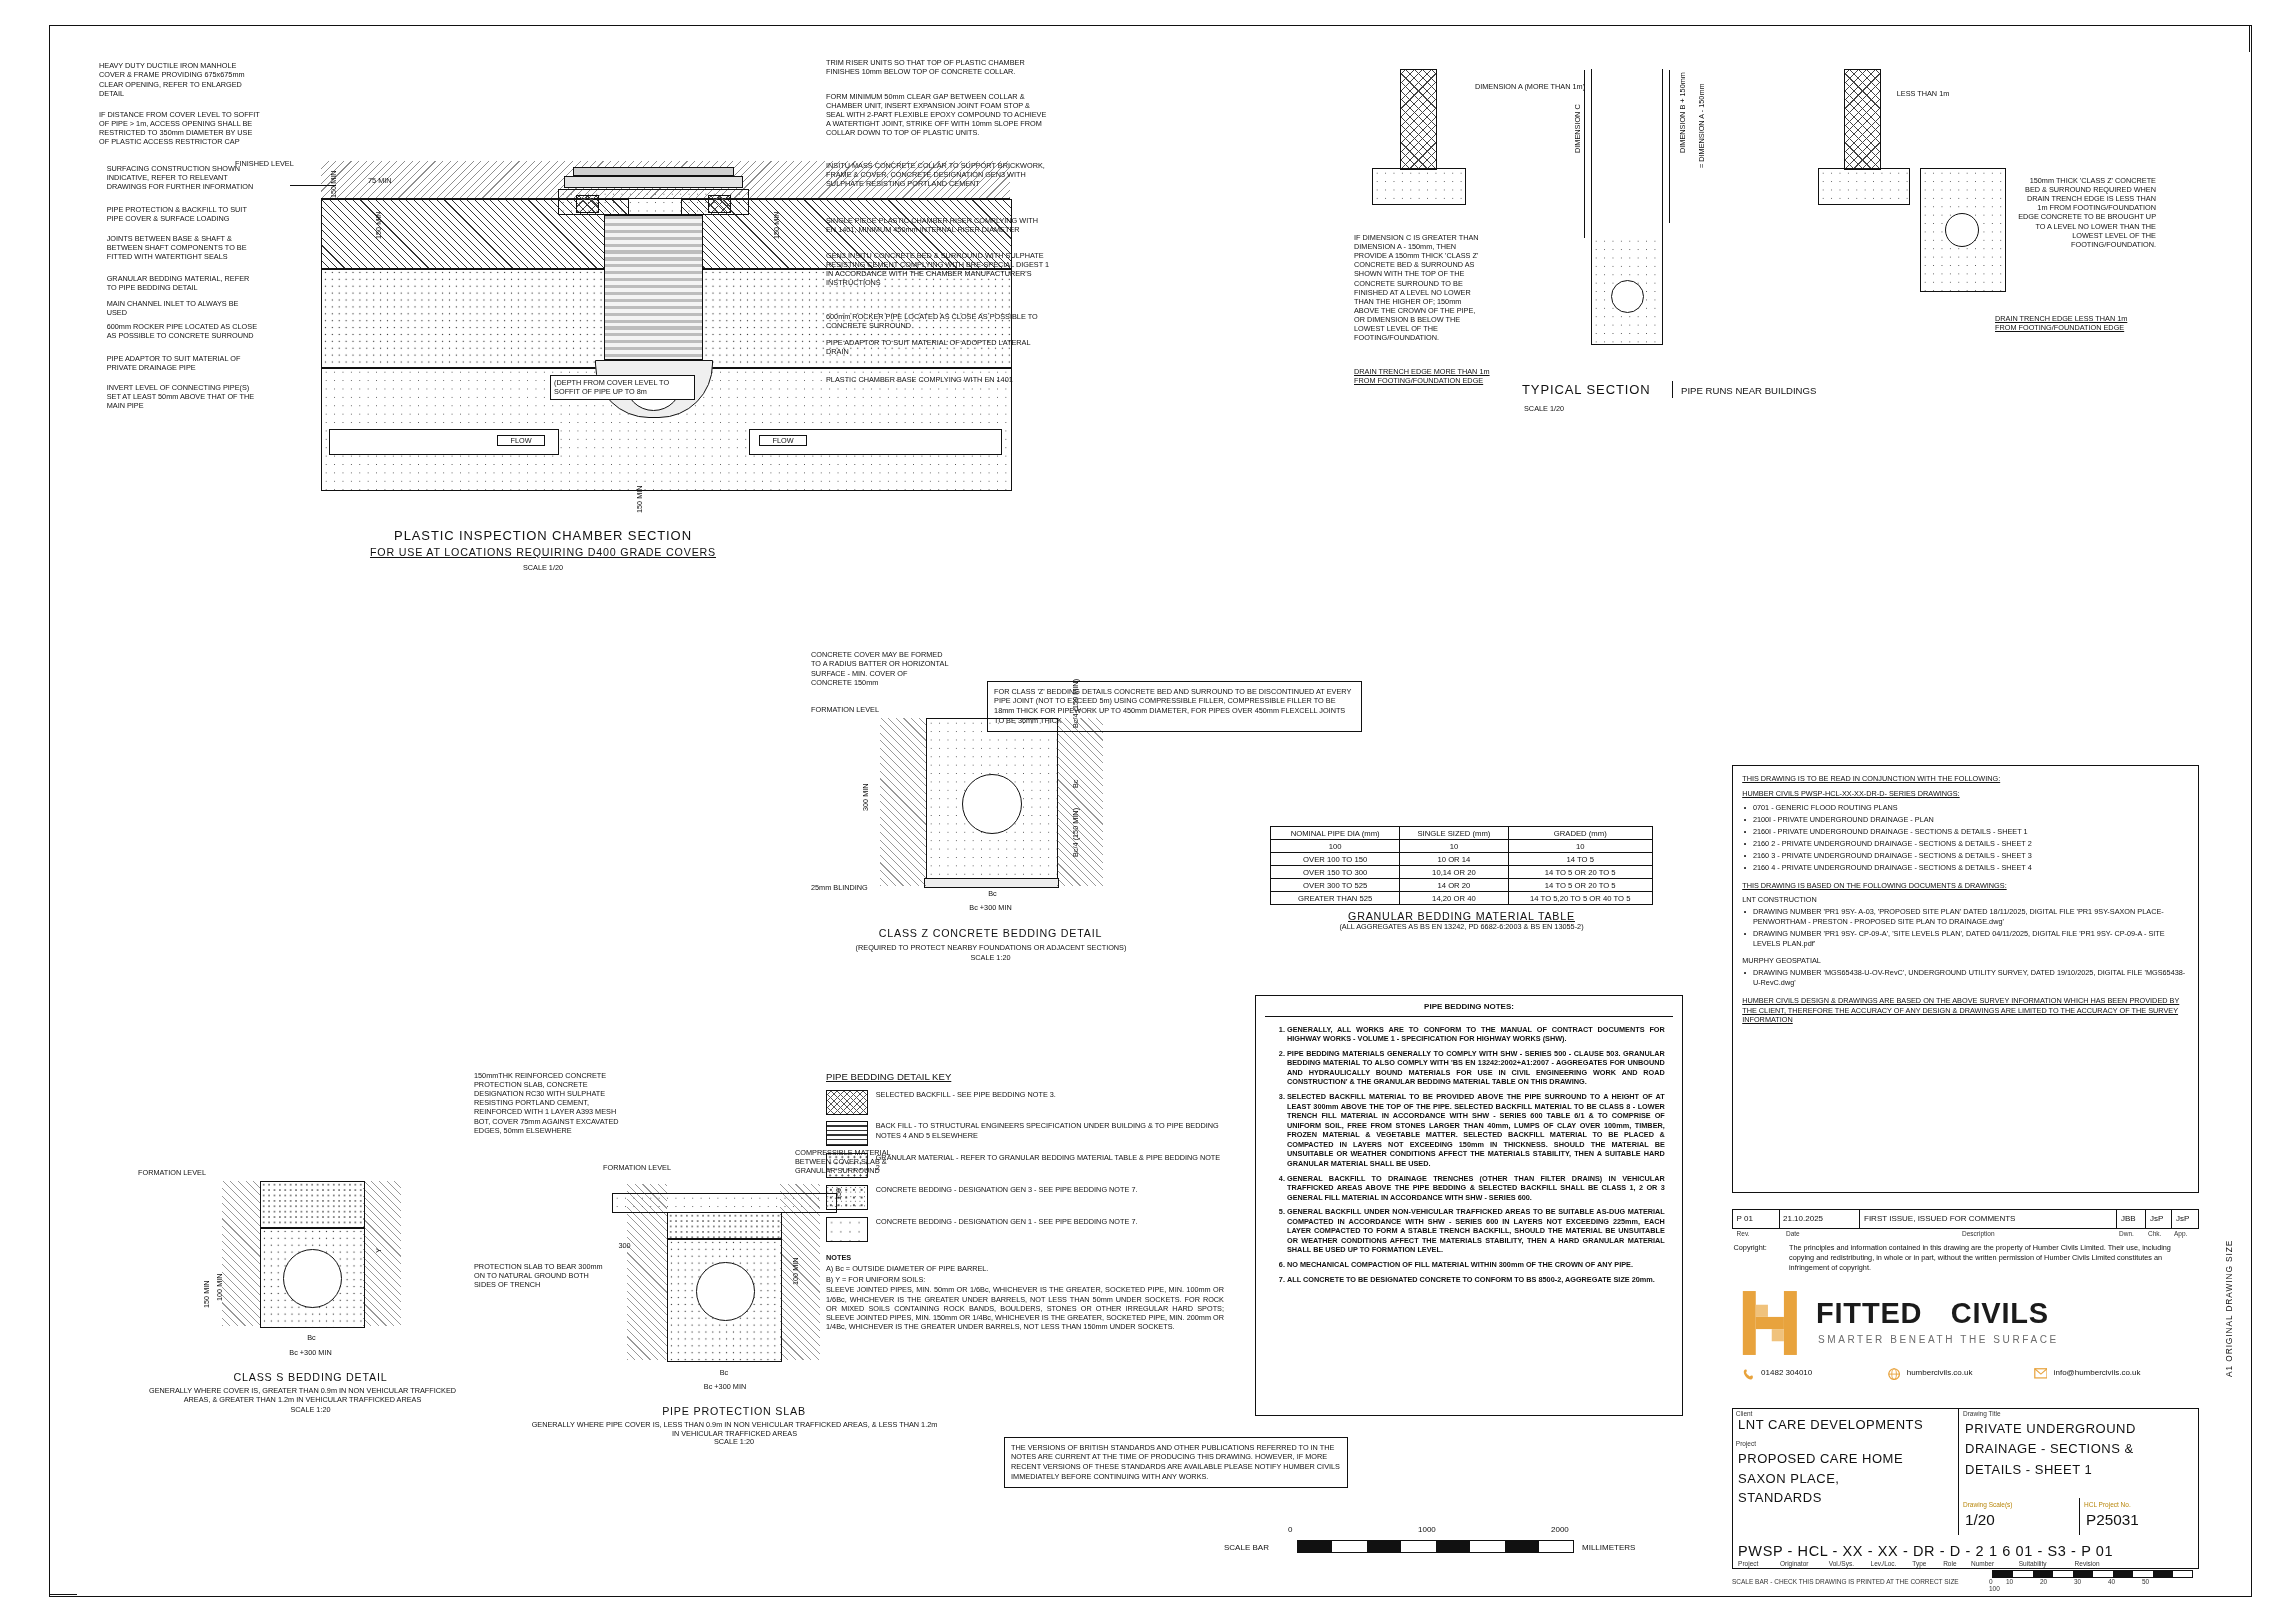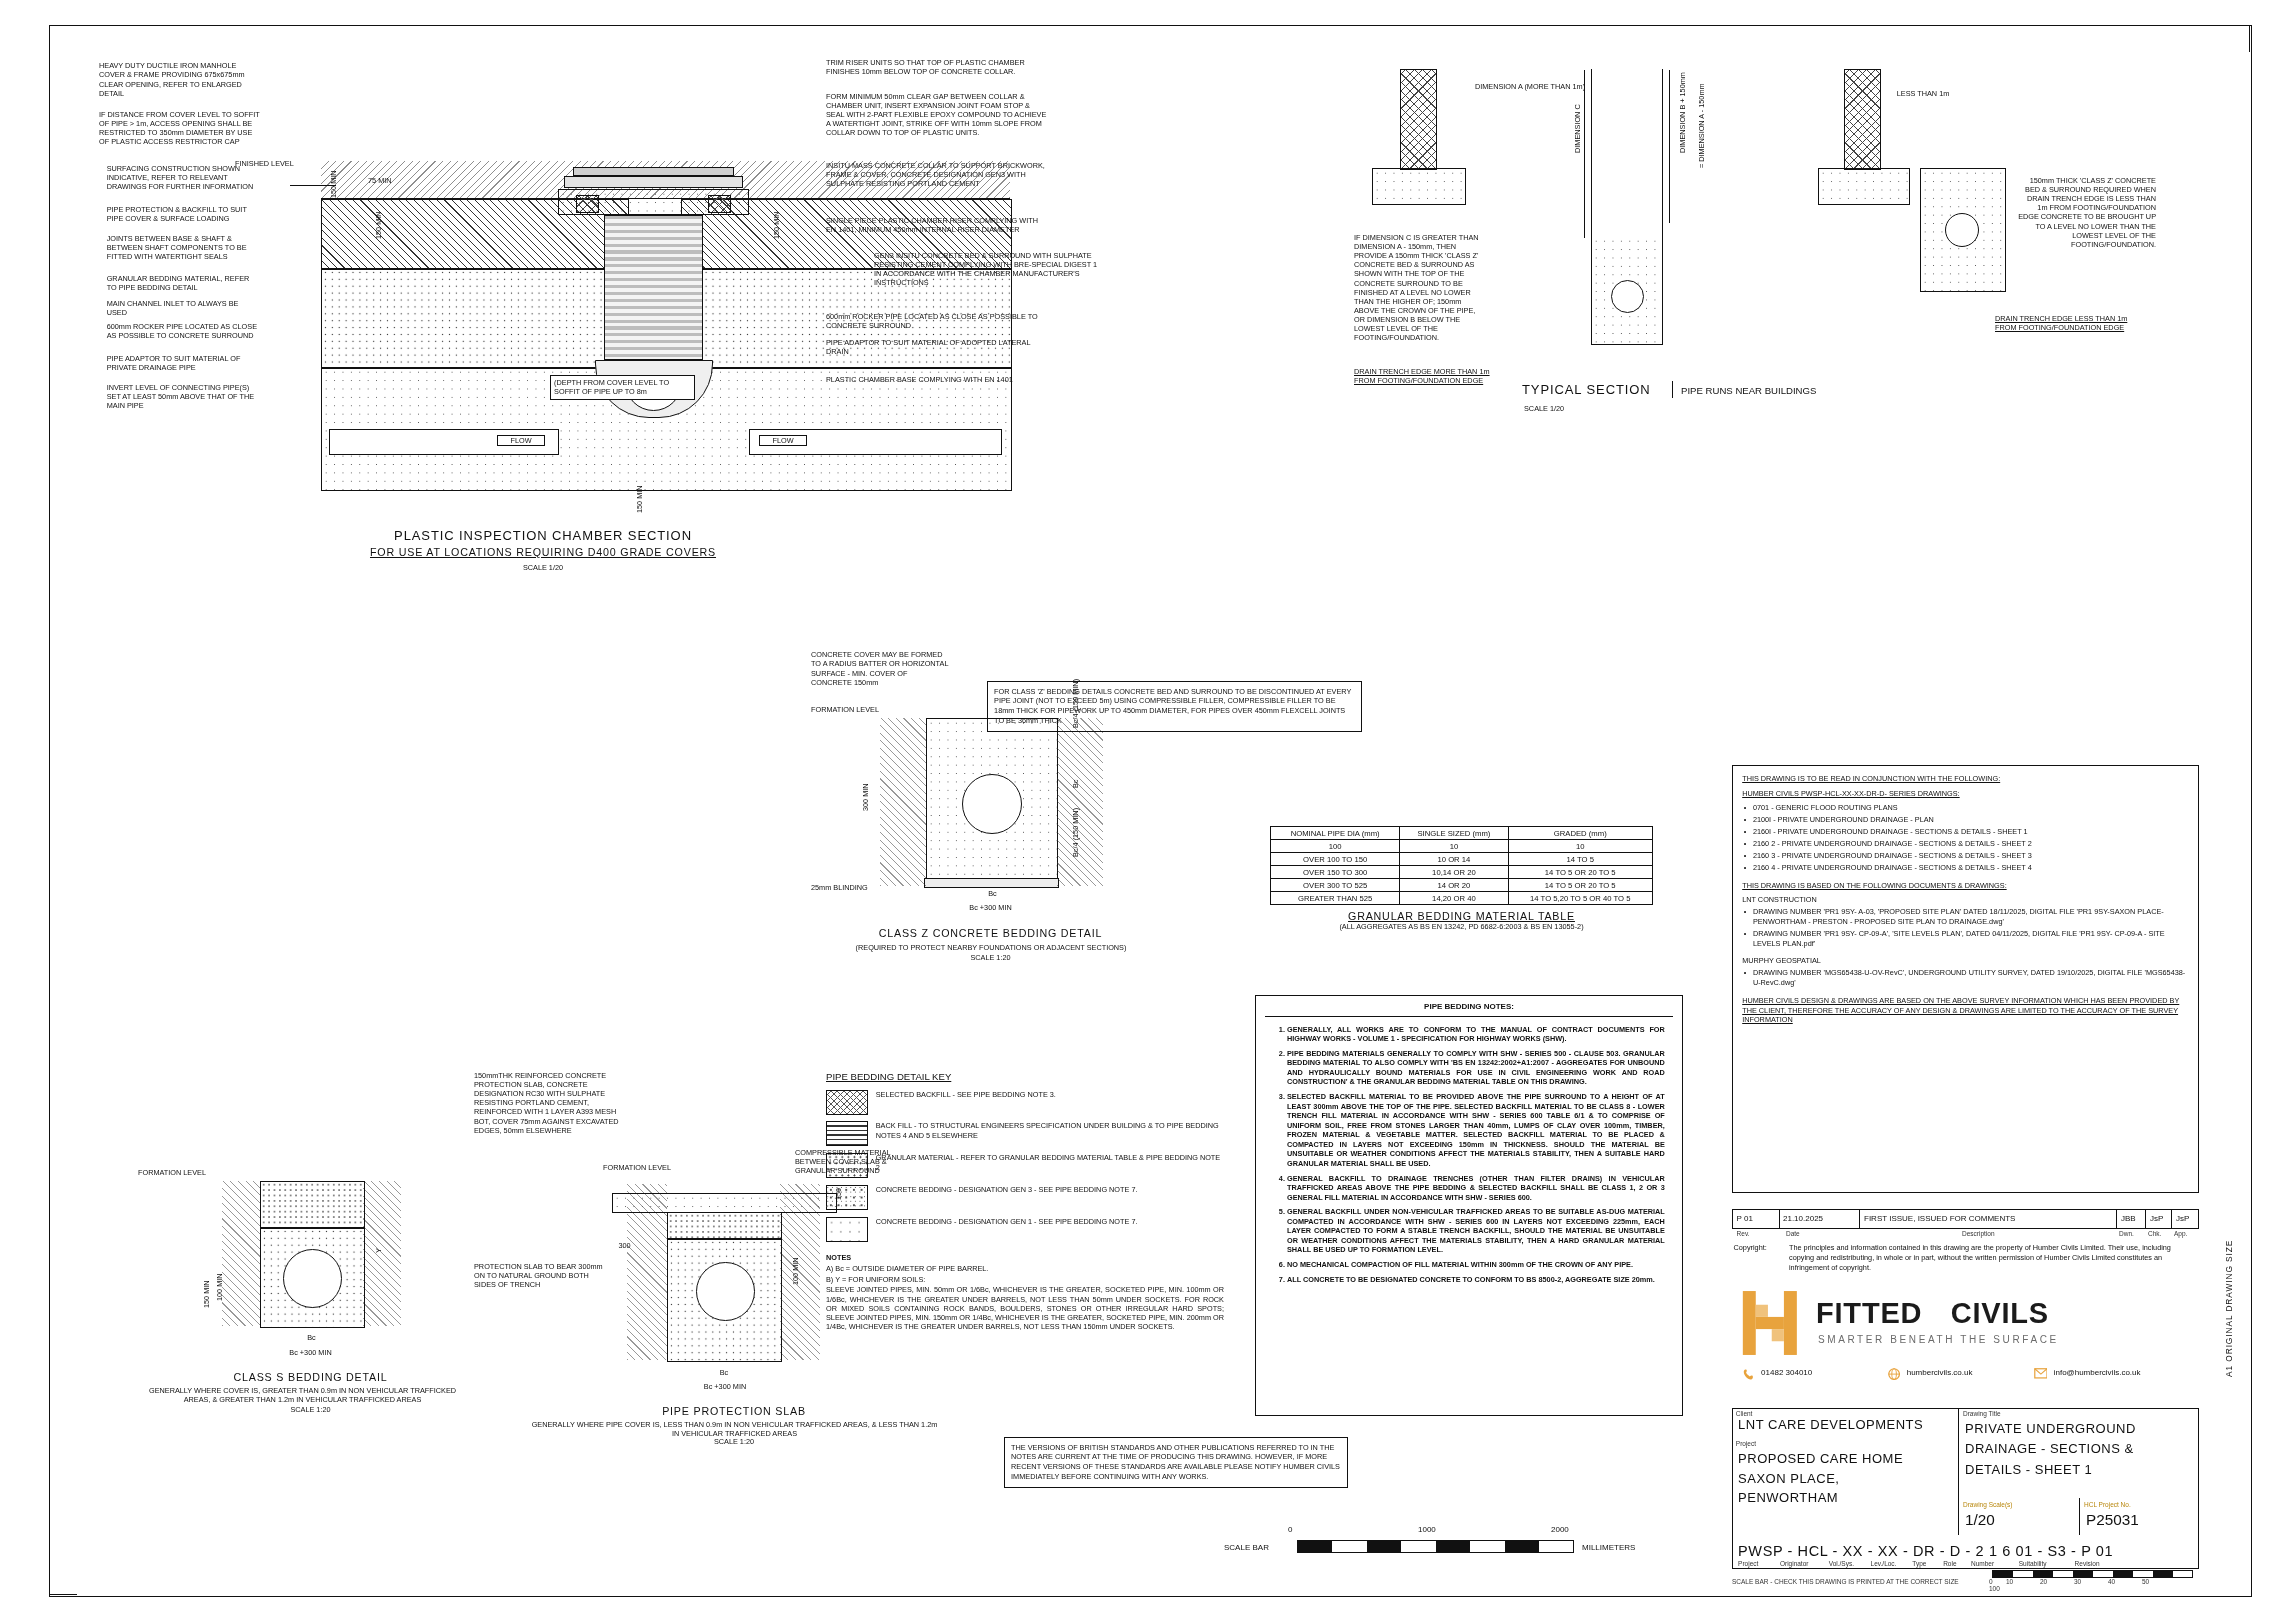--- a/index.html
+++ b/index.html
@@ -117,21 +117,21 @@
     <div class="abs txt9" style="left:7.7px;top:205px;width:153px;">GRANULAR BEDDING MATERIAL, REFER TO PIPE BEDDING DETAIL</div>
     <div class="abs txt9" style="left:7.7px;top:230px;width:153px;">MAIN CHANNEL INLET TO ALWAYS BE USED</div>
     <div class="abs txt9" style="left:7.7px;top:253px;width:153px;">600mm ROCKER PIPE LOCATED AS CLOSE AS POSSIBLE TO CONCRETE SURROUND</div>
     <div class="abs txt9" style="left:7.7px;top:285px;width:153px;">PIPE ADAPTOR TO SUIT MATERIAL OF PRIVATE DRAINAGE PIPE</div>
     <div class="abs txt9" style="left:7.7px;top:314px;width:153px;">INVERT LEVEL OF CONNECTING PIPE(S) SET AT LEAST 50mm ABOVE THAT OF THE MAIN PIPE</div>
 
     <div class="abs txt9" style="left:727px;top:-10.7px;width:199px;">TRIM RISER UNITS SO THAT TOP OF PLASTIC CHAMBER FINISHES 10mm BELOW TOP OF CONCRETE COLLAR.</div>
     <div class="abs txt9" style="left:727px;top:23px;width:222px;">FORM MINIMUM 50mm CLEAR GAP BETWEEN COLLAR &amp; CHAMBER UNIT, INSERT EXPANSION JOINT FOAM STOP &amp; SEAL WITH 2-PART FLEXIBLE EPOXY COMPOUND TO ACHIEVE A WATERTIGHT JOINT, STRIKE OFF WITH 10mm SLOPE FROM COLLAR DOWN TO TOP OF PLASTIC UNITS.</div>
     <div class="abs txt9" style="left:727px;top:92px;width:222px;">INSITU MASS CONCRETE COLLAR TO SUPPORT BRICKWORK, FRAME &amp; COVER, CONCRETE DESIGNATION GEN3 WITH SULPHATE RESISTING PORTLAND CEMENT</div>
     <div class="abs txt9" style="left:727px;top:147px;width:222px;">SINGLE PIECE PLASTIC CHAMBER RISER COMPLYING WITH EN 1401, MINIMUM 450mm INTERNAL RISER DIAMETER</div>
-    <div class="abs txt9" style="left:727px;top:182px;width:230px;margin-left:48px;">GEN3 INSITU CONCRETE BED &amp; SURROUND WITH SULPHATE RESISTING CEMENT COMPLYING WITH BRE-SPECIAL DIGEST 1 IN ACCORDANCE WITH THE CHAMBER MANUFACTURER'S INSTRUCTIONS</div>
+    <div class="abs txt9" style="left:727px;top:182px;width:230px;">GEN3 INSITU CONCRETE BED &amp; SURROUND WITH SULPHATE RESISTING CEMENT COMPLYING WITH BRE-SPECIAL DIGEST 1 IN ACCORDANCE WITH THE CHAMBER MANUFACTURER'S INSTRUCTIONS</div>
     <div class="abs txt9" style="left:727px;top:243px;width:222px;">600mm ROCKER PIPE LOCATED AS CLOSE AS POSSIBLE TO CONCRETE SURROUND</div>
     <div class="abs txt9" style="left:727px;top:269px;width:222px;">PIPE ADAPTOR TO SUIT MATERIAL OF ADOPTED LATERAL DRAIN</div>
     <div class="abs txt9" style="left:727px;top:306px;width:222px;">PLASTIC CHAMBER BASE COMPLYING WITH EN 1401</div>
 
     <div class="abs txt9 box" style="left:451px;top:306px;width:145px;padding:2.3px 3.1px;background:#fff;">(DEPTH FROM COVER LEVEL TO SOFFIT OF PIPE UP TO 8m</div>
 
     <div class="ln" style="left:161px;top:13.8px;width:306px;"></div>
     <div class="ln" style="left:161px;top:61px;width:306px;"></div>
     <div class="ln" style="left:161px;top:113px;width:61px;"></div>
     <div class="ln" style="left:161px;top:150px;width:61px;"></div>
@@ -448,21 +448,21 @@
     <div class="ln" style="left:226px;top:90px;width:240px;"></div>
     <div class="ln vl" style="left:347px;top:90px;height:37px;"></div>
 
     <div class="abs lbl" style="left:3.8px;top:1.5px;">Client</div>
     <div class="abs" style="left:6.1px;top:9.2px;font-size:13px;letter-spacing:0.5px;">LNT CARE DEVELOPMENTS</div>
 
     <div class="abs lbl" style="left:3.8px;top:32px;">Project</div>
     <div class="abs" style="left:6.1px;top:41px;font-size:13px;letter-spacing:0.5px;line-height:1.5;">
       <div>PROPOSED CARE HOME</div>
       <div>SAXON PLACE,</div>
-      <div>PENWORTHAM</div>
+      <div>STANDARDS</div>
     </div>
 
     <div class="abs lbl" style="left:231px;top:1.5px;">Drawing Title</div>
     <div class="abs" style="left:233px;top:10.7px;font-size:13px;letter-spacing:0.5px;line-height:1.6;">
       <div>PRIVATE UNDERGROUND</div>
       <div>DRAINAGE - SECTIONS &amp;</div>
       <div>DETAILS - SHEET 1</div>
     </div>
 
     <div class="abs lbl" style="left:231px;top:93px;color:#b8860b;">Drawing Scale(s)</div>

